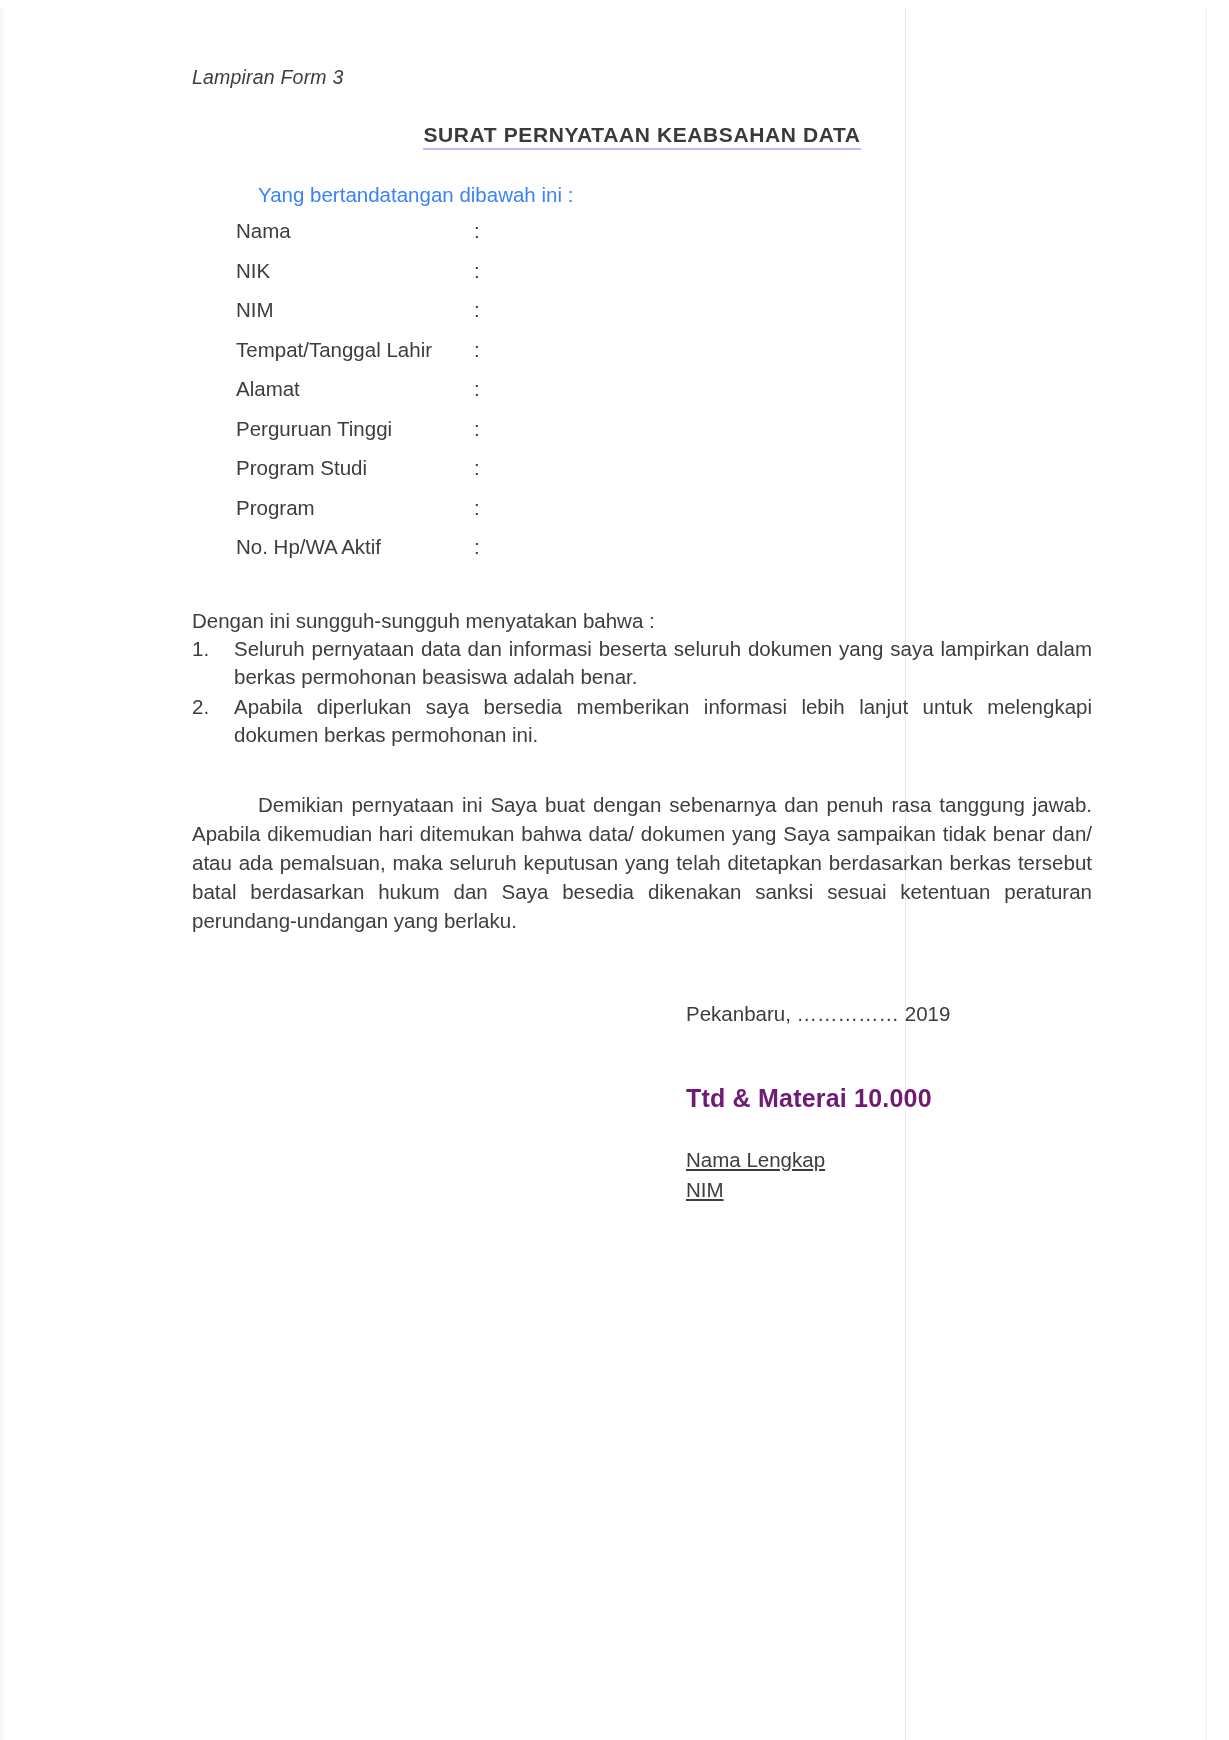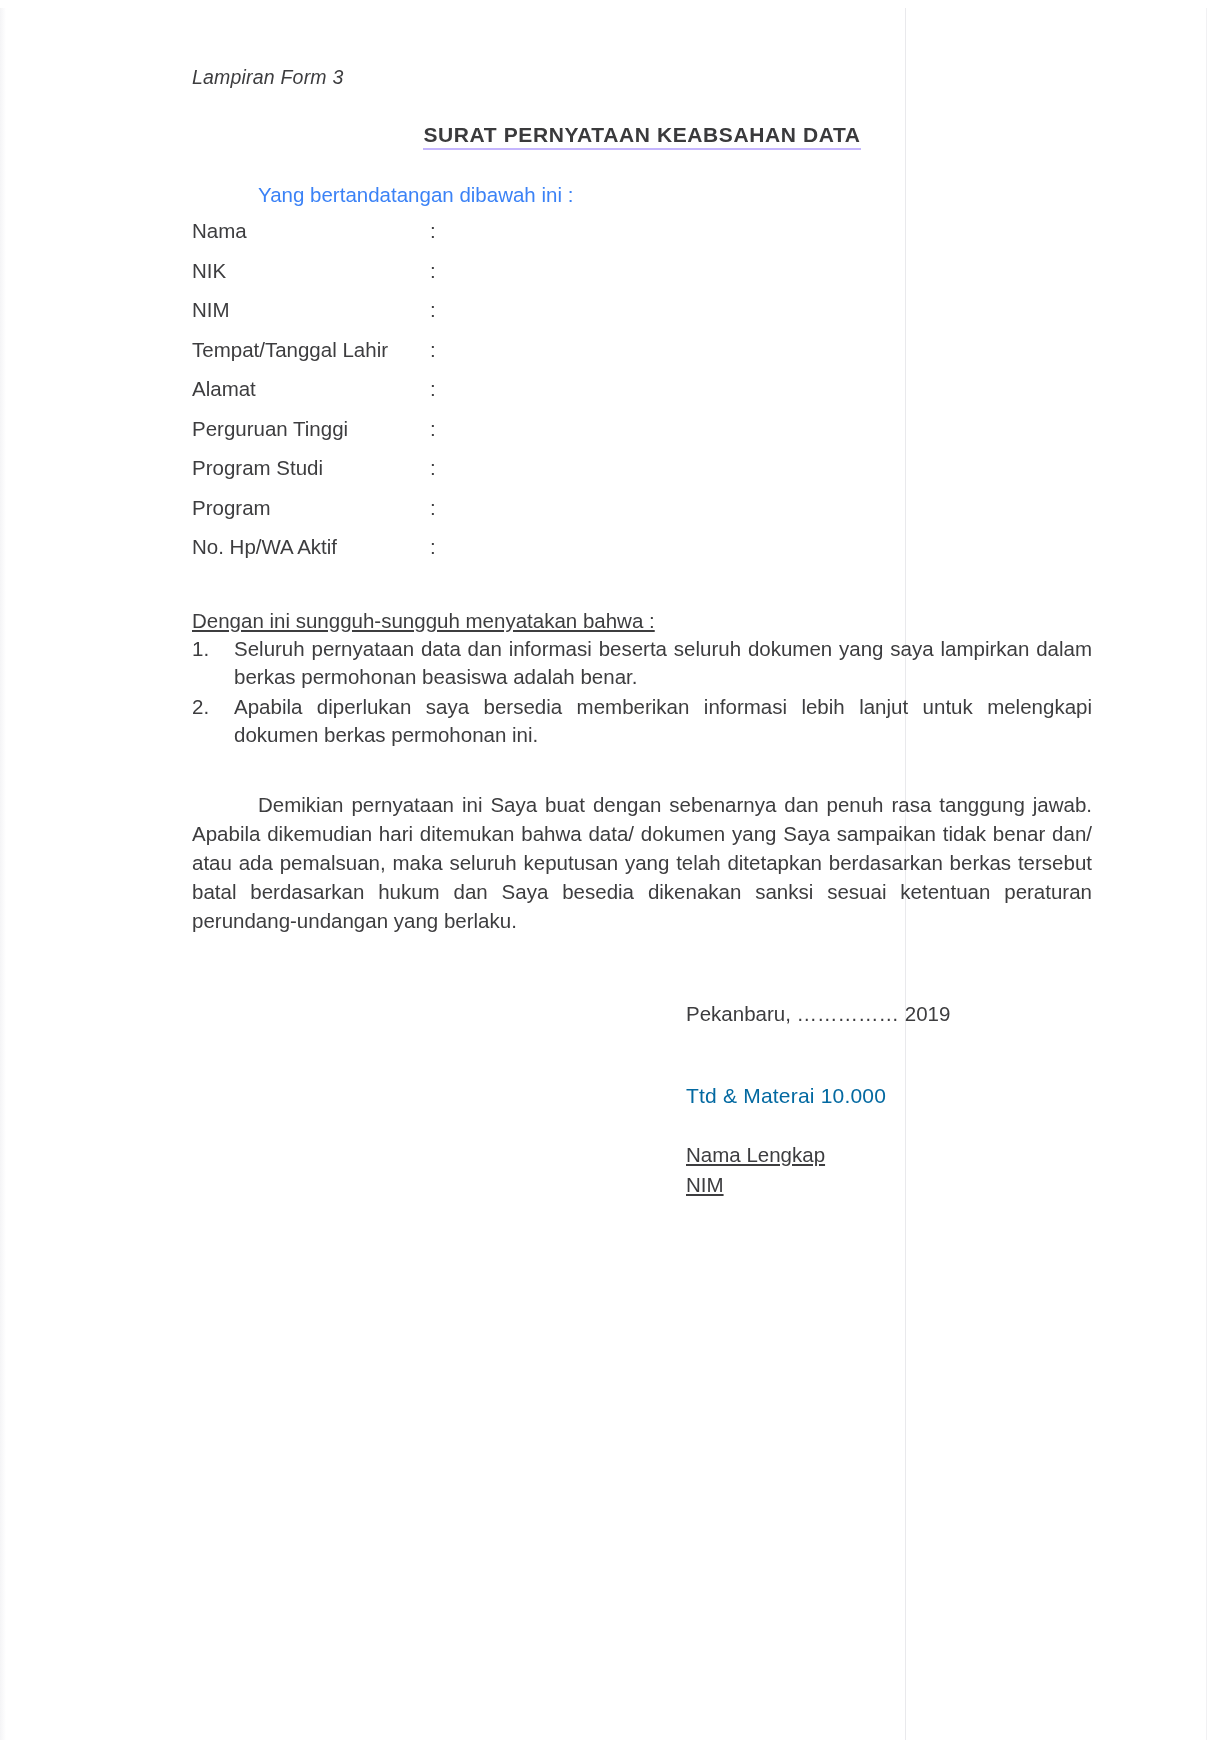--- a/index.html
+++ b/index.html
@@ -69,20 +69,21 @@
     font-size: 20.5px;
     text-indent: 66px;
     color: #3b82f6;
   }
 
   table.fields {
     margin-top: 4px;
     border-collapse: collapse;
     font-size: 20.5px;
     color: #3d3d3f;
+    margin-left: 44px;
   }
   table.fields td {
     padding: 9px 0 9px 0;
     vertical-align: top;
     line-height: 1.05;
   }
   table.fields td.key {
     width: 238px;
     white-space: nowrap;
   }
@@ -90,21 +91,20 @@
     width: 30px;
   }
   table.fields td.val {
     min-width: 380px;
   }
 
   .decl-lead {
     margin-top: 42px;
     font-size: 20.5px;
     color: #3d3d3f;
-    text-decoration: underline;
   }
 
   ol.points {
     margin: 2px 0 0 0;
     padding: 0;
     list-style: none;
     font-size: 20.5px;
     color: #3d3d3f;
   }
   ol.points li {
@@ -132,23 +132,24 @@
   .signature-block {
     margin-top: 64px;
     margin-left: 494px;
     font-size: 20.5px;
     color: #3d3d3f;
     line-height: 1.42;
   }
   .materai {
     margin-top: 56px;
     margin-left: 494px;
-    font-size: 21px;
-    color: #0369a1;
+    font-size: 25px;
+    color: #701a75;
     letter-spacing: 0.2px;
+    font-weight: bold;
   }
   .signer {
     margin-top: 32px;
     margin-left: 494px;
     font-size: 20.5px;
     color: #3d3d3f;
     line-height: 1.42;
     text-decoration: underline;
   }
 </style>

